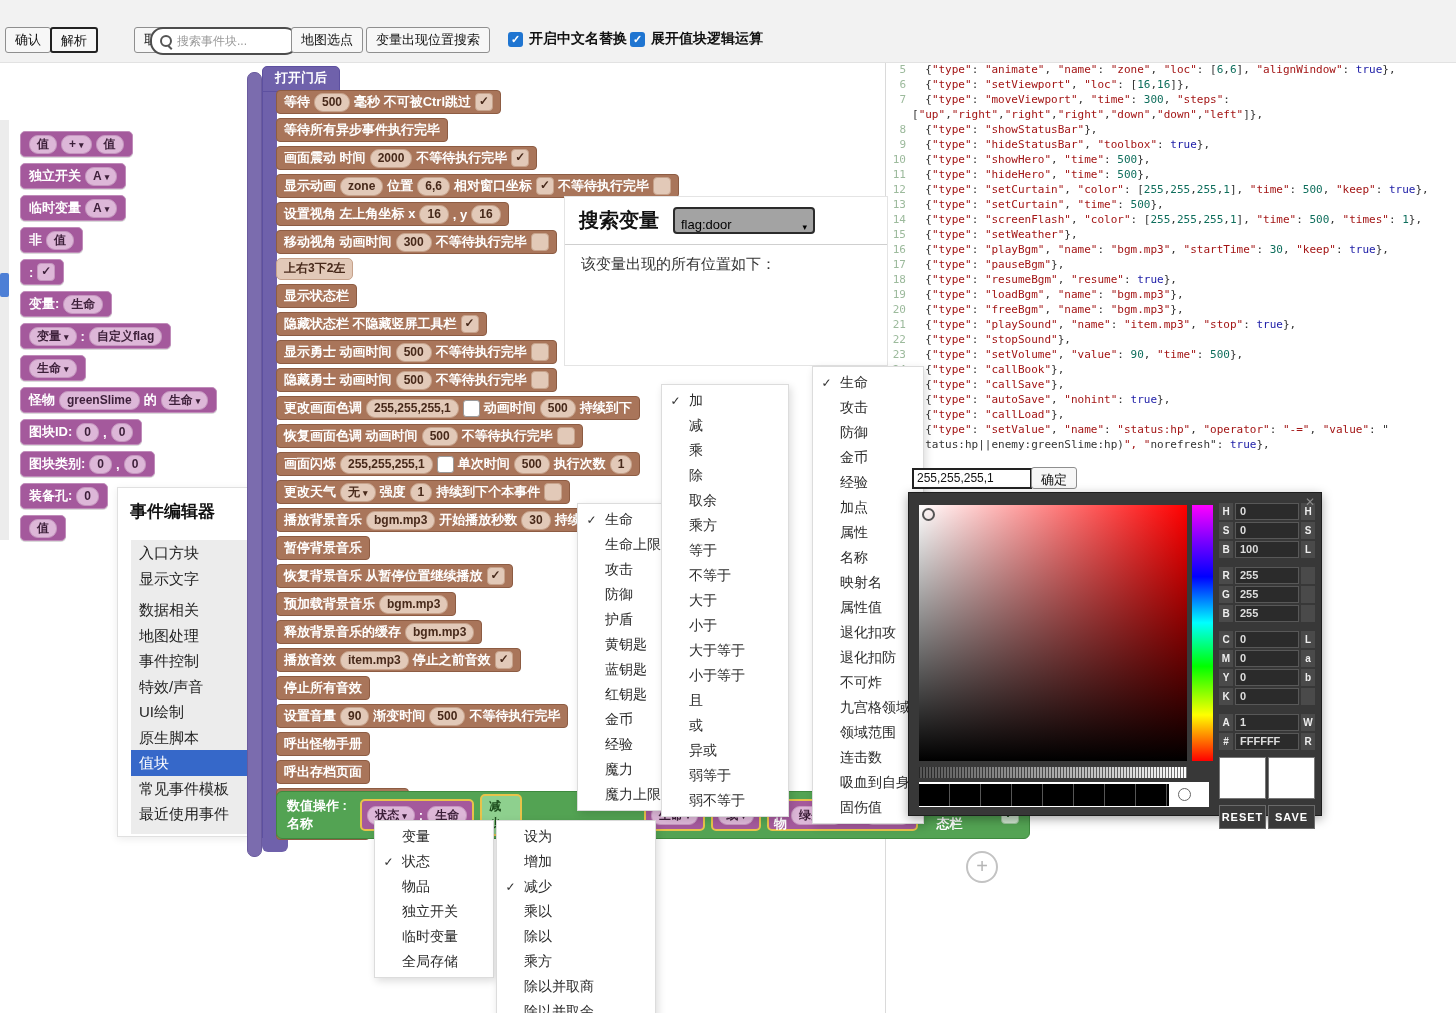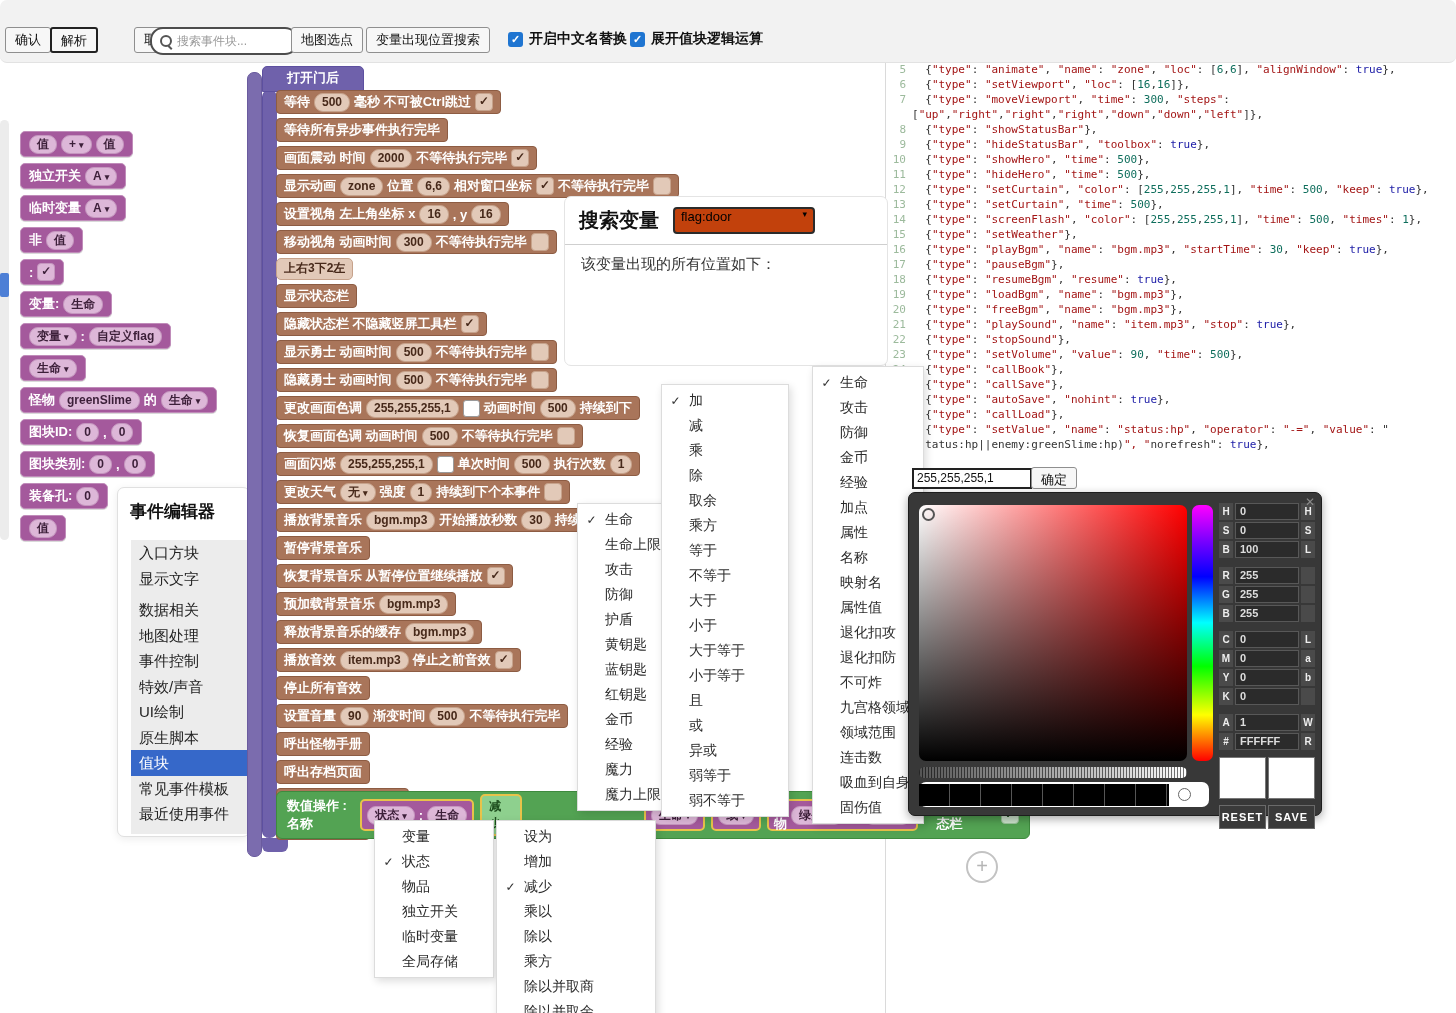--- a/index.html
+++ b/index.html
@@ -1,17 +1,17 @@
 <!DOCTYPE html>
 <html><head>
 <meta charset="utf-8">
 <style>
   html,body{margin:0;padding:0;background:#fff;font-family:"Liberation Sans",sans-serif;}
   #screen{position:relative;width:1456px;height:1013px;overflow:hidden;background:#fff;}
-  .abs{position:absolute;border-radius:7px;}
+  .abs{position:absolute;}
   
   #toolbar{left:0;top:0;width:1456px;height:62px;background:#f2f2f2;border-bottom:1px solid #e2e2e2;z-index:3;}
   .tbtn{position:absolute;top:27px;height:26px;background:#f7f7f7;border:1px solid #8f8f8f;border-radius:3px;font-size:13px;color:#111;padding:0 9px;line-height:24px;cursor:pointer;}
   .tbtn.focus{border:2px solid #222;}
   #tb-search{position:absolute;left:150px;top:27px;width:128px;height:24px;border:2px solid #4d4d4d;border-radius:13px;background:#fff;display:flex;align-items:center;padding:0 8px;gap:5px;}
   #tb-search .ph{color:#9a9a9a;font-size:12px;}
   .mag{width:8px;height:8px;border:2px solid #555;border-radius:50%;position:relative;flex:0 0 auto;}
   .mag::after{content:"";position:absolute;left:7px;top:8px;width:2px;height:5px;background:#555;transform:rotate(-45deg);}
   .cbgroup{position:absolute;top:30px;display:flex;align-items:center;gap:6px;font-size:14px;font-weight:bold;color:#111;}
   .bluebox{width:15px;height:15px;background:#1f75d1;border-radius:3px;color:#fff;font-size:11px;line-height:15px;text-align:center;font-weight:bold;}
@@ -23,21 +23,21 @@
   #flyout{left:20px;top:131px;display:flex;flex-direction:column;align-items:flex-start;gap:6px;z-index:1;}
   .prow{display:flex;align-items:center;gap:4px;background:#a4599c;border:1px solid #c08cba;border-radius:5px;padding:0 8px;height:24px;color:#fff;font-size:13px;font-weight:bold;width:max-content;box-shadow:0 1px 0 rgba(0,0,0,.15);}
   .prow .pill{background:#ddb7d8;border:1px solid #c596bf;color:#3c1f39;}
   .prow .chk{background:#ddb7d8;border:1px solid #c596bf;color:#3c1f39;}
   
   .pill{border-radius:9px;padding:0 7px;height:17px;line-height:16px;font-size:12px;font-weight:bold;white-space:nowrap;}
   .dd::after{content:attr(data-arrow);font-size:9px;margin-left:3px;}
   .chk{width:16px;height:16px;border-radius:4px;font-size:12px;text-align:center;line-height:15px;flex:0 0 auto;}
   .sw{width:15px;height:15px;background:#fff;border:1px solid #9a9a9a;border-radius:3px;flex:0 0 auto;}
   
-  #wrap-header{left:262px;top:66px;height:24px;background:#6f61ab;border:1px solid #5d50a0;border-radius:5px 5px 0 0;color:#fff;font-size:13px;font-weight:bold;line-height:22px;padding:0 24px;z-index:1;}
+  #wrap-header{left:262px;top:66px;height:24px;background:#6f61ab;border:1px solid #5d50a0;border-radius:5px 5px 0 0;color:#fff;font-size:13px;font-weight:bold;line-height:22px;padding:0 12px;z-index:1;}
   #spine{left:262px;top:90px;width:14px;height:748px;background:#6f61ab;border-left:1px solid #5d50a0;z-index:0;}
   #wrap-foot{left:262px;top:838px;width:26px;height:14px;background:#6f61ab;border-radius:0 0 6px 6px;z-index:0;}
   #stack{left:276px;top:90px;display:flex;flex-direction:column;align-items:flex-start;gap:4px;z-index:1;}
   .brow{display:flex;align-items:center;gap:4px;background:#a9755a;border:1px solid #8d5c43;border-radius:4px;padding:0 7px;height:22px;color:#fff;font-size:13px;font-weight:bold;width:max-content;}
   .brow .pill{background:#e2c9b8;border:1px solid #c6a28b;color:#47291a;}
   .brow .chk{background:#e2c9b8;border:1px solid #c6a28b;color:#47291a;}
   .brow.bare{background:transparent;border:none;padding:0;}
   .brow.bare .pill{height:20px;line-height:19px;border-radius:5px;text-align:center;}
   
   #vblock{left:276px;top:791px;width:754px;height:48px;background:#53a353;border:1px solid #3e8a3e;border-radius:6px;display:flex;align-items:center;gap:6px;padding:0 10px;color:#fff;font-weight:bold;font-size:13px;z-index:1;box-sizing:border-box;}
@@ -53,21 +53,21 @@
   #epanel{left:117px;top:487px;width:131px;height:348px;background:#fff;border:1px solid #e0e0e0;box-shadow:0 2px 8px rgba(0,0,0,.08);z-index:1;}
   #epanel h3{margin:12px 0 10px 12px;font-size:17px;color:#111;}
   #elist{position:absolute;left:13px;top:52px;width:118px;bottom:2px;background:#ececec;overflow:hidden;}
   .eitem{height:25.5px;line-height:25.5px;font-size:15px;color:#222;padding-left:8px;cursor:pointer;white-space:nowrap;}
   .eitem.sel{background:#3668c9;color:#fff;}
   .egap{height:6px;}
   
   #spopup{left:564px;top:196px;width:322px;height:168px;background:#fff;border:1px solid #e4e4e4;z-index:2;}
   #spopup .hd{display:flex;align-items:center;gap:14px;padding:10px 14px 8px 14px;}
   #spopup .hd b{font-size:20px;color:#111;}
-  #sp-select{width:126px;height:23px;border:2px solid #2b2b2b;border-radius:4px;font-size:13px;display:flex;align-items:flex-start;justify-content:space-between;padding:0 6px;background:#c2410c;}
+  #sp-select{width:126px;height:23px;border:2px solid #2b2b2b;border-radius:4px;font-size:13px;display:flex;align-items:flex-end;justify-content:space-between;padding:0 6px;background:#a3a3a3;}
   #spopup hr{border:none;border-top:1px solid #cfcfcf;margin:2px 0 10px 0;}
   #spopup .desc{font-size:15px;color:#333;margin:4px 0 8px 16px;}
   #spopup ul{margin:4px 0 0 34px;padding:0;font-size:15px;color:#333;}
   #spopup li{margin-bottom:5px;}
   
   #divider{left:885px;top:0;width:1px;height:1013px;background:#dadada;}
   #code{left:888px;top:2px;width:568px;font-family:"DejaVu Sans Mono","Liberation Mono",monospace;font-size:11px;line-height:15px;z-index:1;}
   .cline{display:flex;white-space:pre;}
   .cline .ln{width:18px;text-align:right;color:#9cba9c;flex:0 0 auto;margin-right:6px;}
   .cline .ct{color:#333;}

